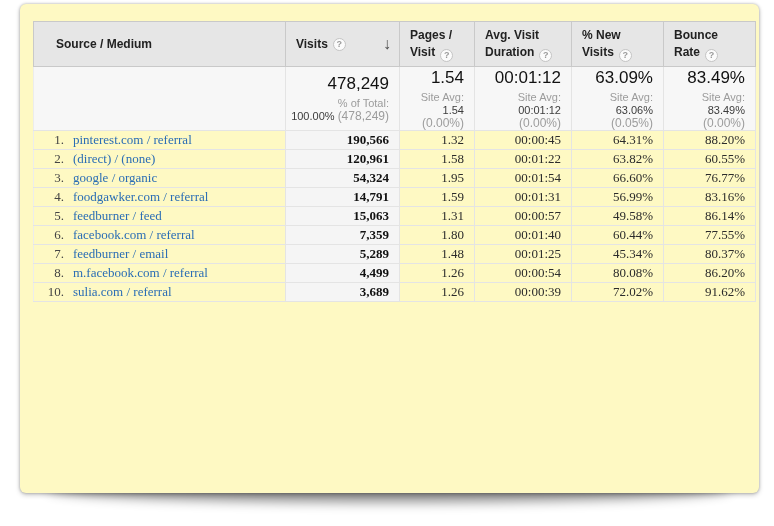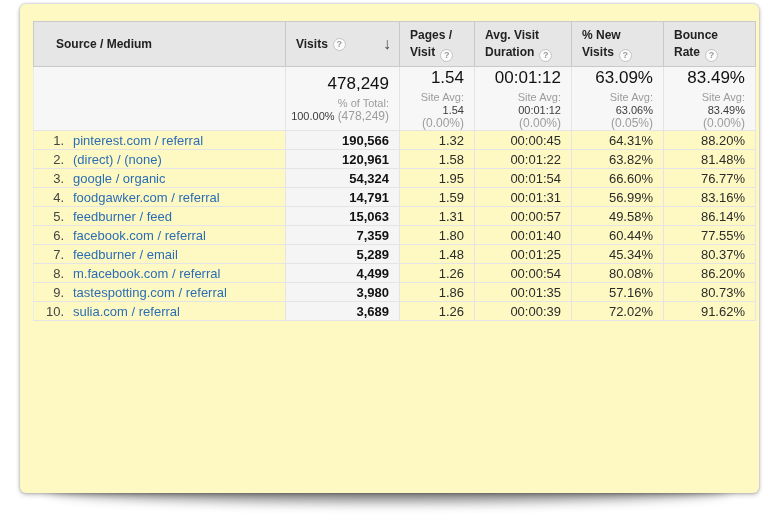--- a/index.html
+++ b/index.html
@@ -83,21 +83,21 @@
   }
   tbody td:first-child { border-left: 1px solid #ececec; }
   tr.summary td { background: #f7f7f7; height: 64px; text-align: right; }
   tr.summary .big {
     font-size: 17px; font-weight: normal; color: #111;
     line-height: 20px; margin-bottom: 3px; letter-spacing: 0;
   }
   tr.summary .sub { font-size: 11px; color: #9c9c9c; line-height: 13px; }
   tr.summary .sub b { color: #3c3c3c; font-weight: normal; }
   tr.summary .paren { font-size: 12px; color: #9c9c9c; }
-  tr.data-row td { height: 19px; }
+  tr.data-row td { height: 19px; font-family: Liberation Serif, serif; }
   td.num { text-align: right; color: #2b2b2b; }
   td.visits { font-weight: bold; background: #f5f5f5; color: #111; }
   td.src-cell { padding: 0; white-space: nowrap; overflow: hidden; }
   .rank {
     display: inline-block; width: 30px; text-align: right;
     margin-right: 9px; color: #444;
   }
   a.link { color: #2a6db5; text-decoration: none; }
 </style>
 </head>
@@ -181,21 +181,21 @@
     <td class="num">88.20%</td>
   </tr>
         <tr class="data-row">
     <td class="src-cell">
       <span class="rank">2.</span><a class="link" href="#">(direct) / (none)</a>
     </td>
     <td class="num visits">120,961</td>
     <td class="num">1.58</td>
     <td class="num">00:01:22</td>
     <td class="num">63.82%</td>
-    <td class="num">81.48%</td>
+    <td class="num">60.55%</td>
   </tr>
         <tr class="data-row">
     <td class="src-cell">
       <span class="rank">3.</span><a class="link" href="#">google / organic</a>
     </td>
     <td class="num visits">54,324</td>
     <td class="num">1.95</td>
     <td class="num">00:01:54</td>
     <td class="num">66.60%</td>
     <td class="num">76.77%</td>
@@ -245,30 +245,20 @@
       <span class="rank">8.</span><a class="link" href="#">m.facebook.com / referral</a>
     </td>
     <td class="num visits">4,499</td>
     <td class="num">1.26</td>
     <td class="num">00:00:54</td>
     <td class="num">80.08%</td>
     <td class="num">86.20%</td>
   </tr>
         <tr class="data-row">
     <td class="src-cell">
-      <span class="rank">9.</span><a class="link" href="#">tastespotting.com / referral</a>
-    </td>
-    <td class="num visits">3,980</td>
-    <td class="num">1.86</td>
-    <td class="num">00:01:35</td>
-    <td class="num">57.16%</td>
-    <td class="num">80.73%</td>
-  </tr>
-        <tr class="data-row">
-    <td class="src-cell">
       <span class="rank">10.</span><a class="link" href="#">sulia.com / referral</a>
     </td>
     <td class="num visits">3,689</td>
     <td class="num">1.26</td>
     <td class="num">00:00:39</td>
     <td class="num">72.02%</td>
     <td class="num">91.62%</td>
   </tr>
       </tbody>
   </table>

